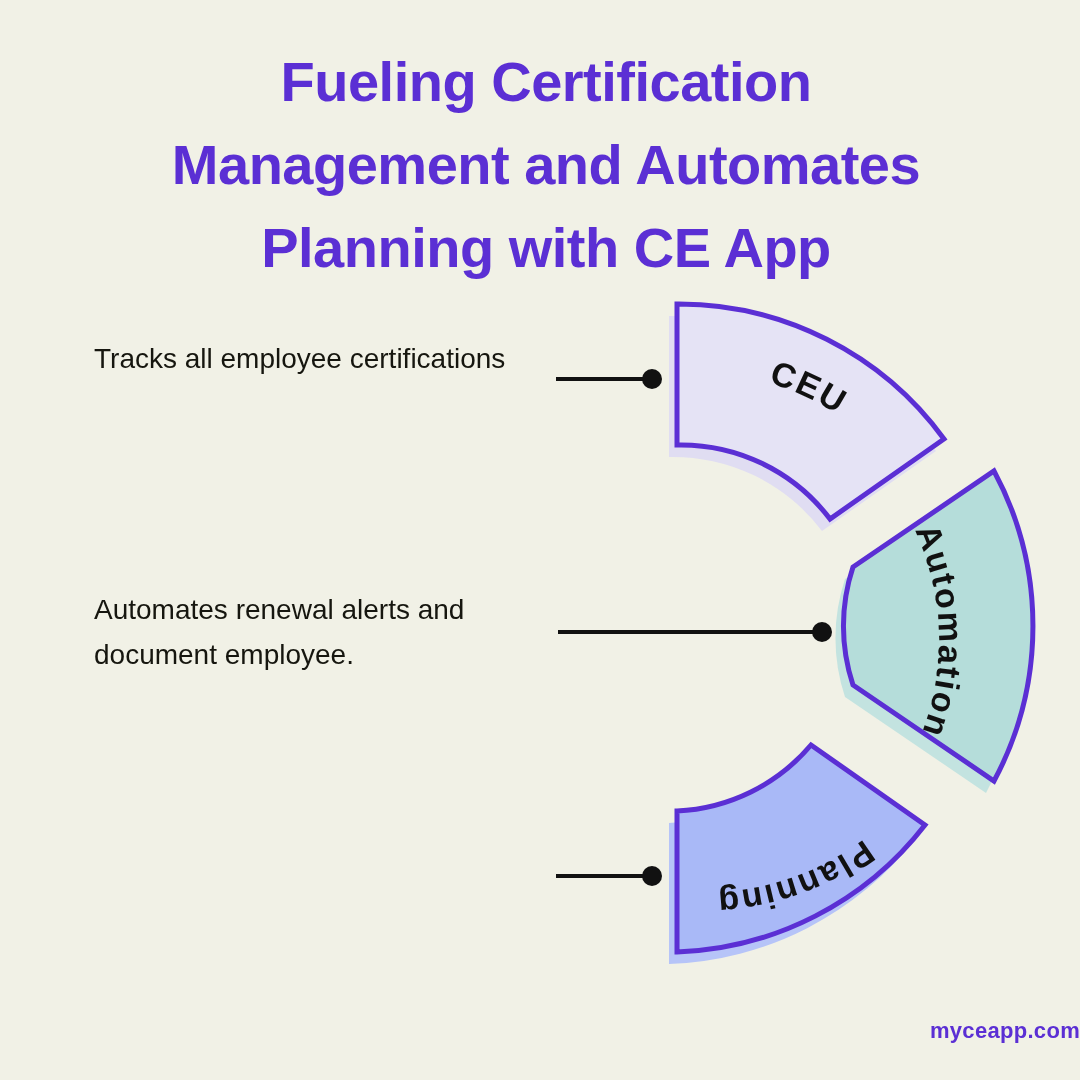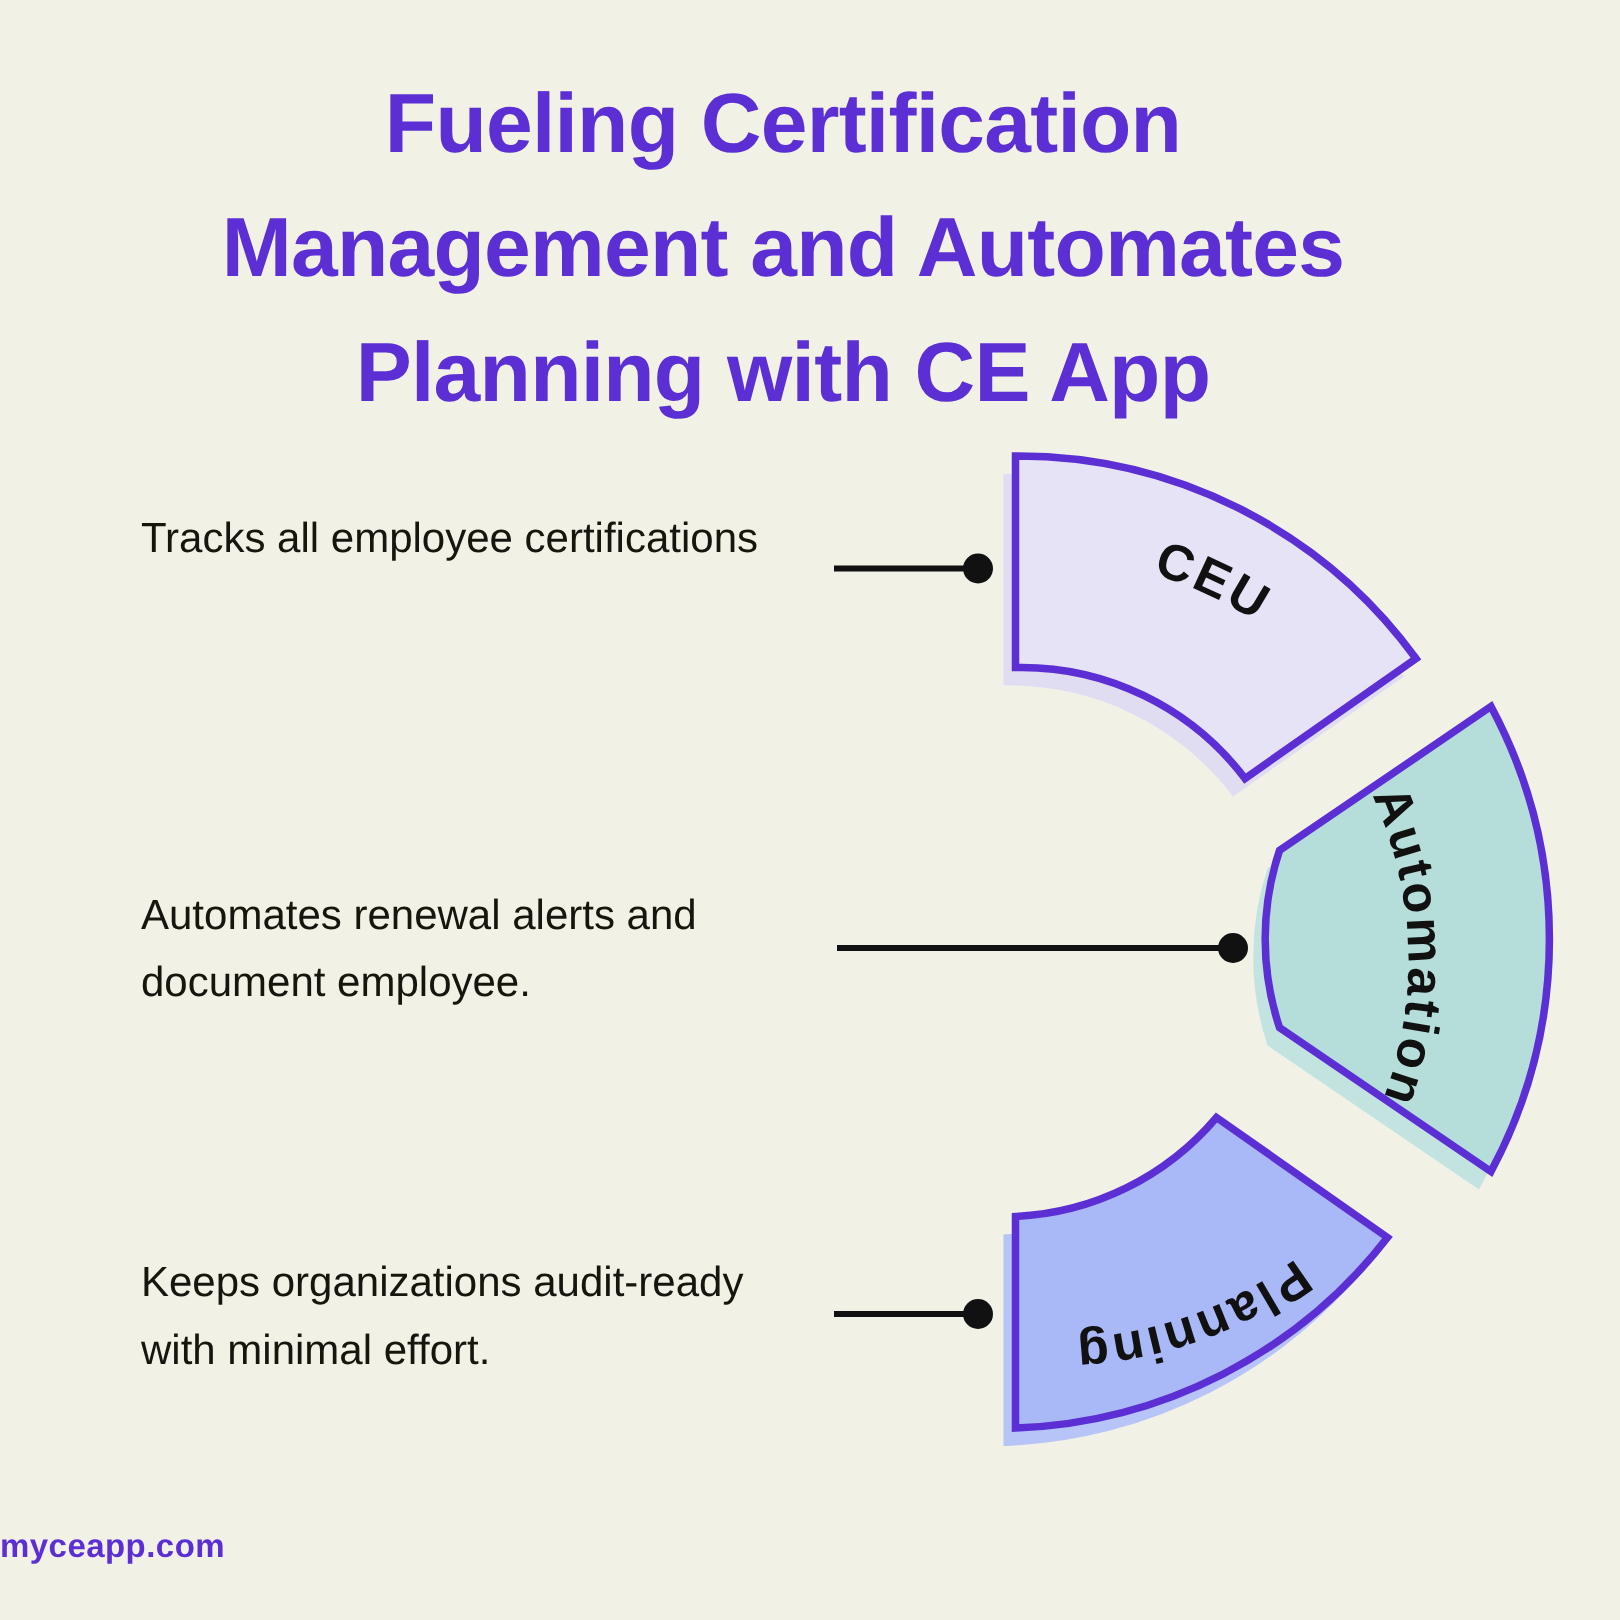--- a/index.html
+++ b/index.html
@@ -17,21 +17,21 @@
   #infographic {
     position: relative;
     width: 1080px;
     height: 1080px;
     background: #f1f1e6;
   }
 
   
   .title-block {
     position: absolute;
-    left: 72px;
+    left: 96px;
     top: 40px;
     width: 900px;
     text-align: center;
   }
   .title-line {
     font-family: "Liberation Sans", sans-serif;
     font-weight: bold;
     font-size: 56px;
     line-height: 83px;
     color: #5b2fd4;
@@ -91,21 +91,21 @@
     stroke-width: 4;
   }
   .connector-dot { fill: #111111; }
 
   
   .footer {
     position: absolute;
     left: 0;
     top: 1018px;
     width: 1080px;
-    text-align: left;
+    text-align: right;
     font-size: 22px;
     font-weight: bold;
     color: #5b2fd4;
     font-family: "Liberation Sans", sans-serif;
     letter-spacing: 0.3px;
   }
 </style>
 </head>
 <body style="background: rgb(241, 241, 230);">
 
@@ -116,24 +116,20 @@
     <div class="title-line" style="color: rgb(91, 47, 212);">Management and Automates</div>
     <div class="title-line" style="color: rgb(91, 47, 212);">Planning with CE App</div>
   </div>
 
   <div class="desc" id="desc-0" style="color: rgb(22, 22, 15);">
     <p>Tracks all employee certifications</p>
   </div>
   <div class="desc" id="desc-1" style="color: rgb(22, 22, 15);">
     <p>Automates renewal alerts and</p>
     <p>document employee.</p>
-  </div>
-  <div class="desc" id="desc-2" style="color: rgb(22, 22, 15);">
-    <p>Keeps organizations audit-ready</p>
-    <p>with minimal effort.</p>
   </div>
 
   <svg id="diagram" viewBox="0 0 1080 1080">
     <defs>
 
       <path id="arcpath-ceu" d="M 700.0 371.9 A 262 262 0 0 1 890.6 460.4" fill="none"></path>
       <path id="arcpath-automation" d="M 908.0 516.7 A 262 262 0 0 1 915.9 747.5" fill="none"></path>
       <path id="arcpath-planning" d="M 875.9 829.1 A 262 262 0 0 1 700.2 892.2" fill="none"></path>
     </defs>
 

